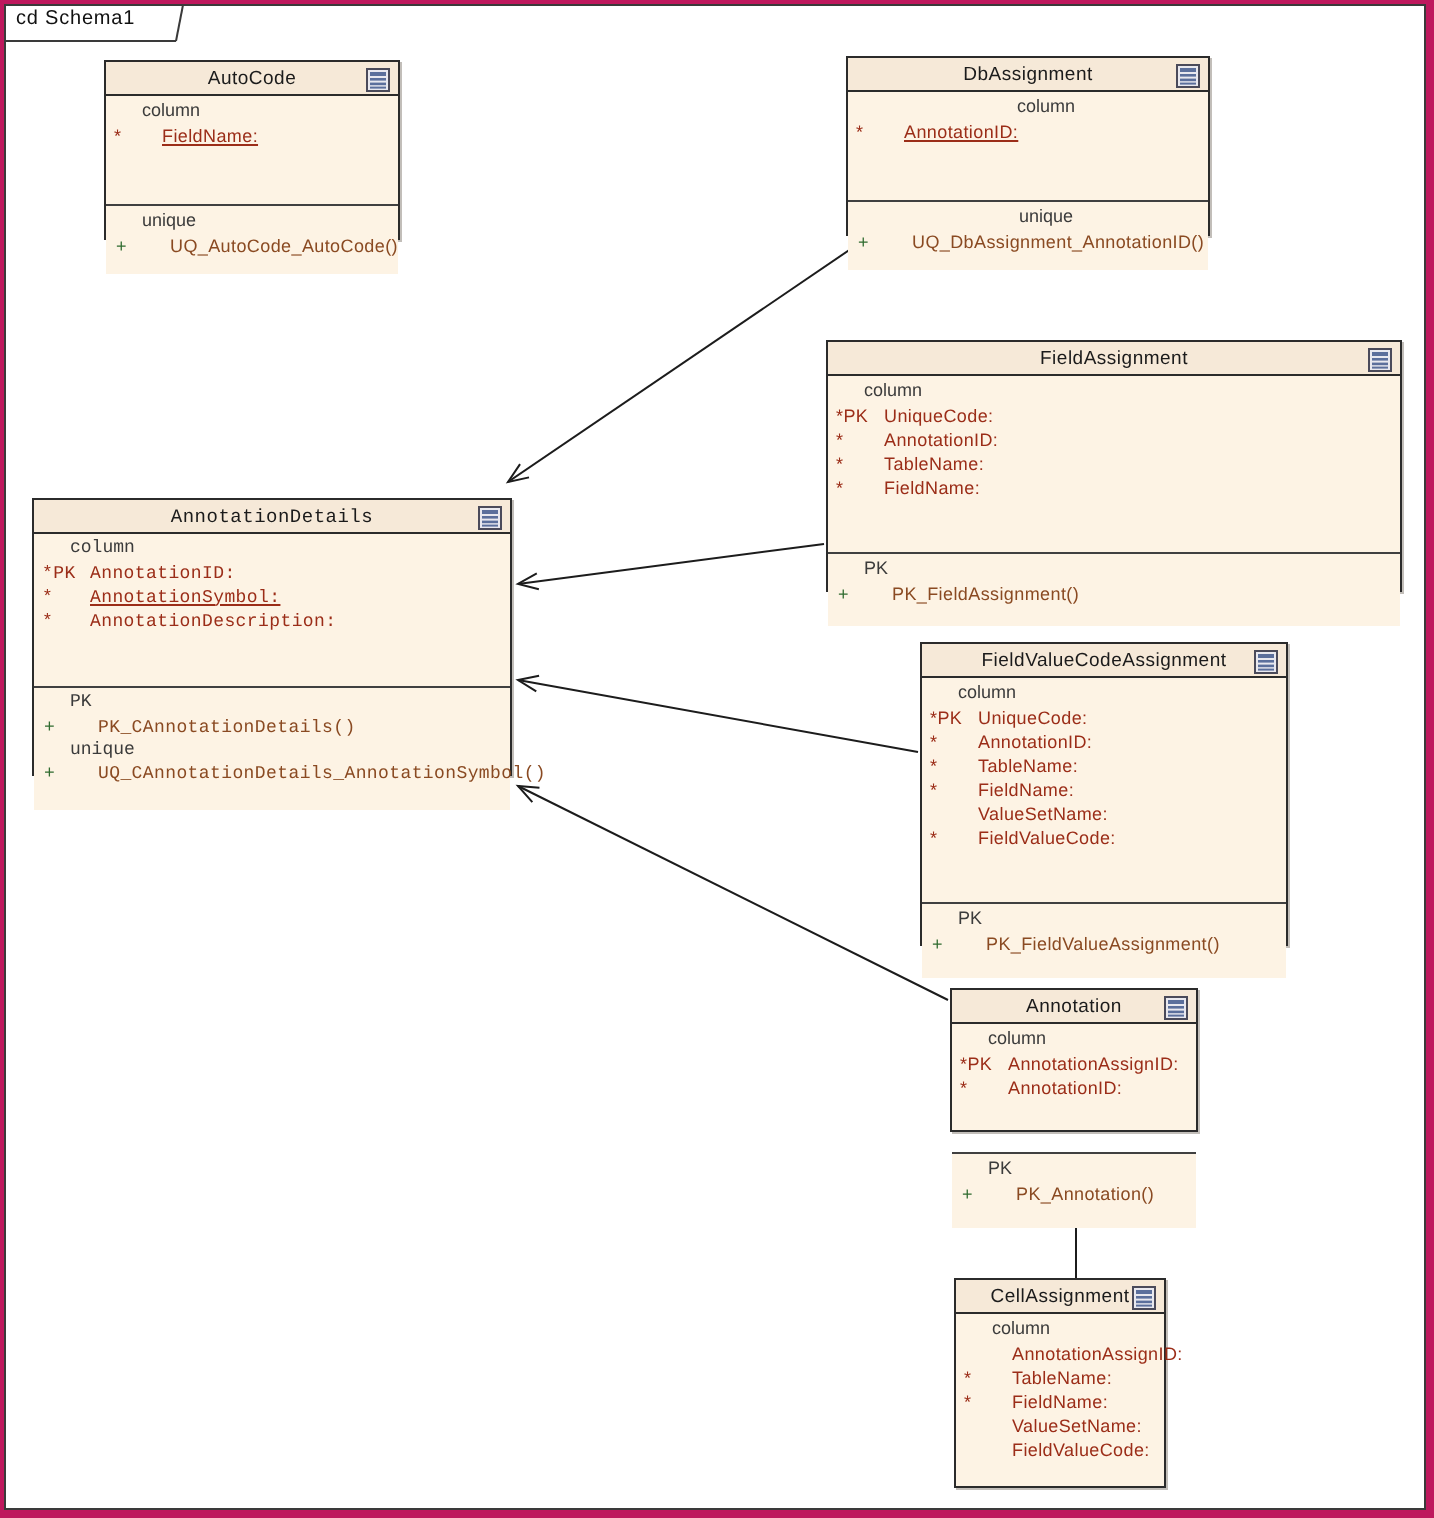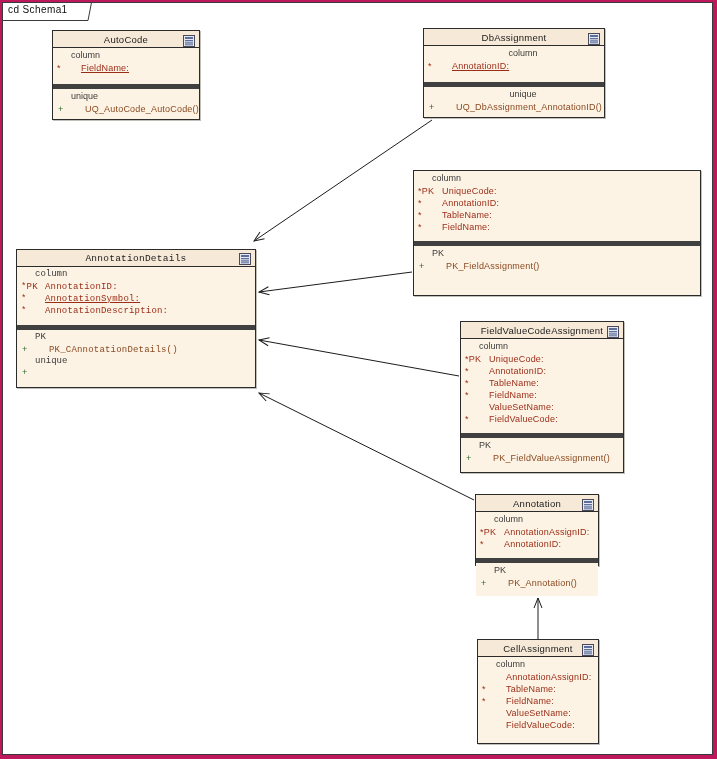--- a/index.html
+++ b/index.html
@@ -89,21 +89,22 @@
     width: 12px;
     height: 12px;
   }
   .cls-section {
     position: relative;
     box-sizing: border-box;
     background: #fdf3e4;
     padding: 2px 0 3px 0;
   }
   .cls-section + .cls-section {
-    border-top: 5px solid #404040;
+    border-top: 1px solid #404040;
+    margin-top: 18px;
   }
   .sec-label {
     font-size: 9px;
     color: #3b3b3b;
     padding-left: 18px;
     line-height: 11.5px;
     white-space: nowrap;
   }
   .attr-row {
     position: relative;
@@ -254,20 +255,32 @@
     <div class="cls-section" style="height:35px;">
       <div class="sec-label">unique</div>
       <div class="op-row">
         <span class="op-vis">+</span>
         <span class="op-name">UQ_DbAssignment_AnnotationID()</span>
       </div>
     </div>
   </div>
 
   <div class="cls" style="left:413px; top:170px; width:288px; height:126px;">
+    <div class="cls-header">
+      <span class="cls-title">FieldAssignment</span>
+      <span class="cls-icon">
+        <svg width="12" height="12" viewBox="0 0 12 12">
+          <rect x="0.5" y="0.5" width="11" height="11" fill="#e8e8ef" stroke="#4a4a5a"></rect>
+          <rect x="2" y="2" width="8" height="2" fill="#5b6f9c"></rect>
+          <rect x="2" y="5" width="8" height="1.3" fill="#5b6f9c"></rect>
+          <rect x="2" y="7.3" width="8" height="1.3" fill="#5b6f9c"></rect>
+          <rect x="2" y="9.3" width="8" height="1" fill="#5b6f9c"></rect>
+        </svg>
+      </span>
+    </div>
     <div class="cls-section" style="height:70px;">
       <div class="sec-label">column</div>
       <div class="attr-row">
         <span class="attr-mark pk">*PK</span>
         <span class="attr-name">UniqueCode:</span>
       </div>
       <div class="attr-row">
         <span class="attr-mark">*</span>
         <span class="attr-name">AnnotationID:</span>
       </div>
@@ -319,25 +332,26 @@
     </div>
     <div class="cls-section" style="height:62px;">
       <div class="sec-label">PK</div>
       <div class="op-row">
         <span class="op-vis">+</span>
         <span class="op-name">PK_CAnnotationDetails()</span>
       </div>
       <div class="sec-label">unique</div>
       <div class="op-row">
         <span class="op-vis">+</span>
-      </div>
-    </div>
-  </div>
-
-  <div class="cls" style="left:460px; top:321px; width:164px; height:152px;">
+        <span class="op-name">UQ_CAnnotationDetails_AnnotationSymbol()</span>
+      </div>
+    </div>
+  </div>
+
+  <div class="cls" style="left:460px; top:321px; width:184px; height:152px;">
     <div class="cls-header">
       <span class="cls-title">FieldValueCodeAssignment</span>
       <span class="cls-icon">
         <svg width="12" height="12" viewBox="0 0 12 12">
           <rect x="0.5" y="0.5" width="11" height="11" fill="#e8e8ef" stroke="#4a4a5a"></rect>
           <rect x="2" y="2" width="8" height="2" fill="#5b6f9c"></rect>
           <rect x="2" y="5" width="8" height="1.3" fill="#5b6f9c"></rect>
           <rect x="2" y="7.3" width="8" height="1.3" fill="#5b6f9c"></rect>
           <rect x="2" y="9.3" width="8" height="1" fill="#5b6f9c"></rect>
         </svg>
@@ -405,21 +419,21 @@
     </div>
     <div class="cls-section" style="height:38px;">
       <div class="sec-label">PK</div>
       <div class="op-row">
         <span class="op-vis">+</span>
         <span class="op-name">PK_Annotation()</span>
       </div>
     </div>
   </div>
 
-  <div class="cls" style="left:477px; top:639px; width:122px; height:105px;">
+  <div class="cls" style="left:477px; top:639px; width:106px; height:105px;">
     <div class="cls-header">
       <span class="cls-title">CellAssignment</span>
       <span class="cls-icon">
         <svg width="12" height="12" viewBox="0 0 12 12">
           <rect x="0.5" y="0.5" width="11" height="11" fill="#e8e8ef" stroke="#4a4a5a"></rect>
           <rect x="2" y="2" width="8" height="2" fill="#5b6f9c"></rect>
           <rect x="2" y="5" width="8" height="1.3" fill="#5b6f9c"></rect>
           <rect x="2" y="7.3" width="8" height="1.3" fill="#5b6f9c"></rect>
           <rect x="2" y="9.3" width="8" height="1" fill="#5b6f9c"></rect>
         </svg>

